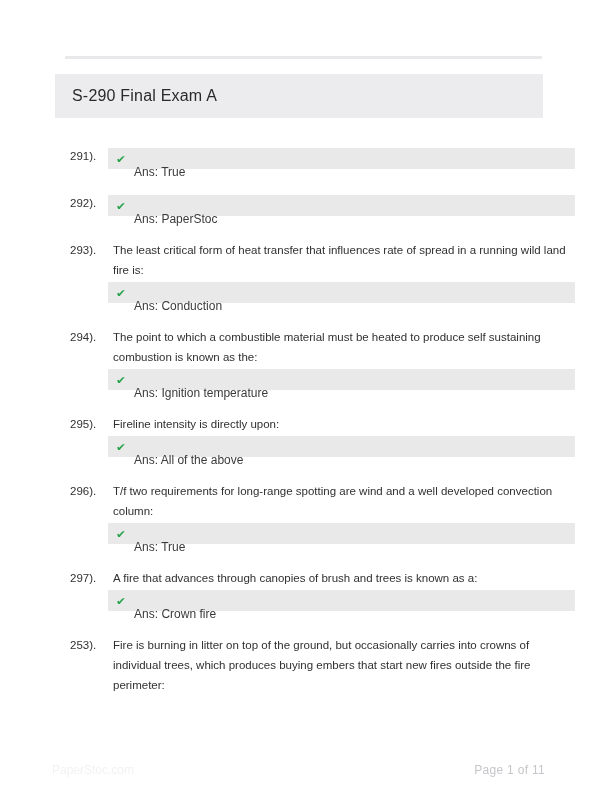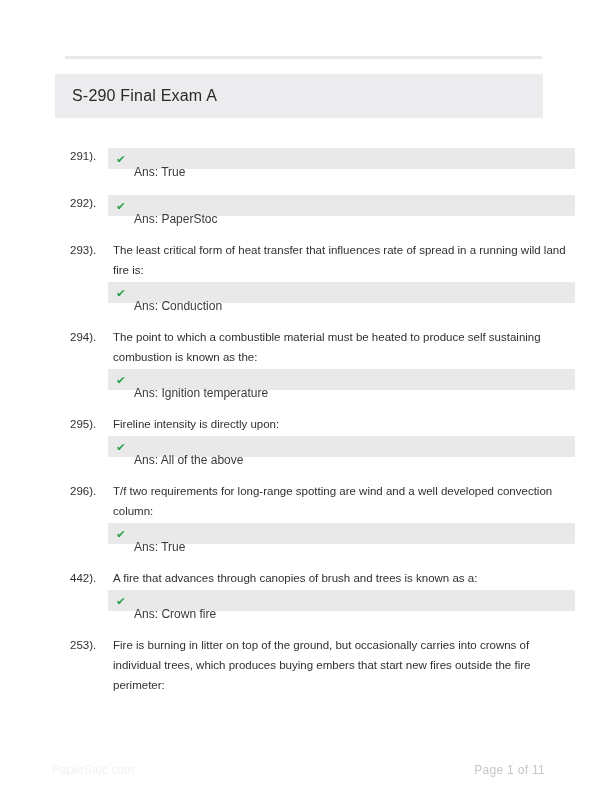--- a/index.html
+++ b/index.html
@@ -155,21 +155,21 @@
       <div class="q-body">
         <div class="q-text">T/f two requirements for long-range spotting are wind and a well developed convection column:</div>
         <div class="answer-box">
           <span class="check">✔</span>
           <span class="a-text">Ans: True</span>
         </div>
       </div>
     </div>
 
     <div class="question">
-      <div class="q-num">442).</div>
+      <div class="q-num">297).</div>
       <div class="q-body">
         <div class="q-text">A fire that advances through canopies of brush and trees is known as a:</div>
         <div class="answer-box">
           <span class="check">✔</span>
           <span class="a-text">Ans: Crown fire</span>
         </div>
       </div>
     </div>
 
     <div class="question">

